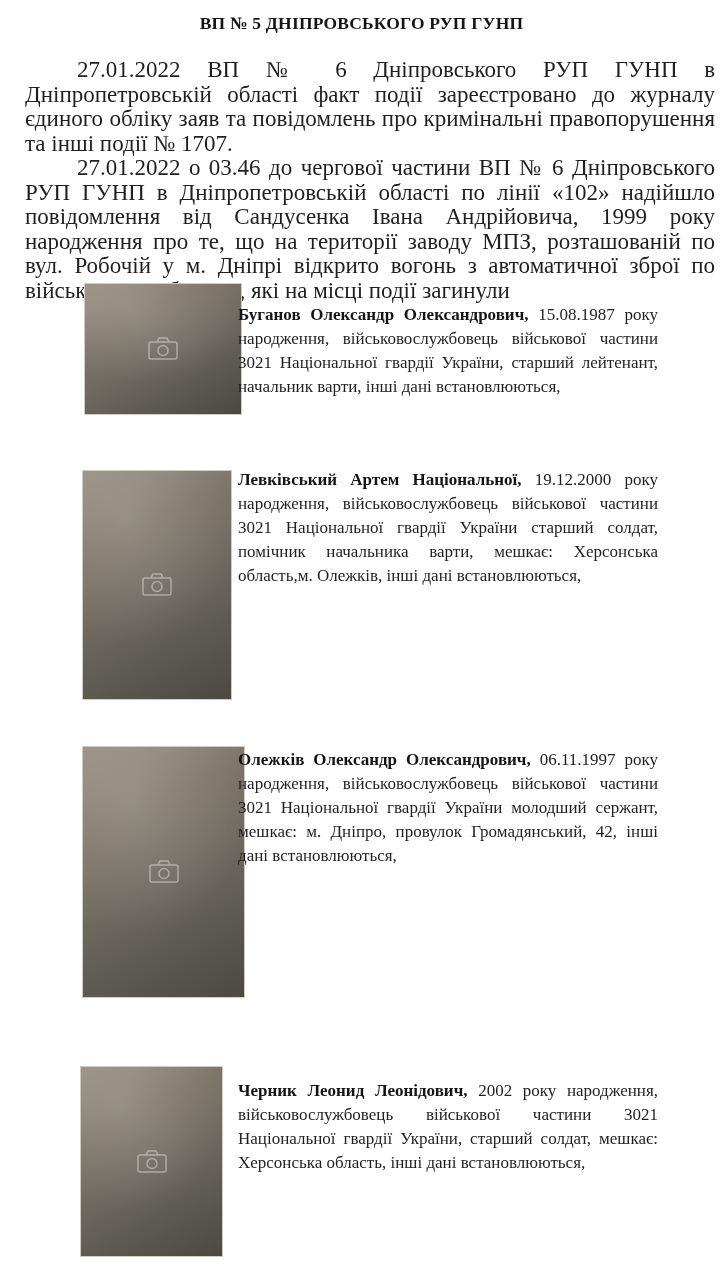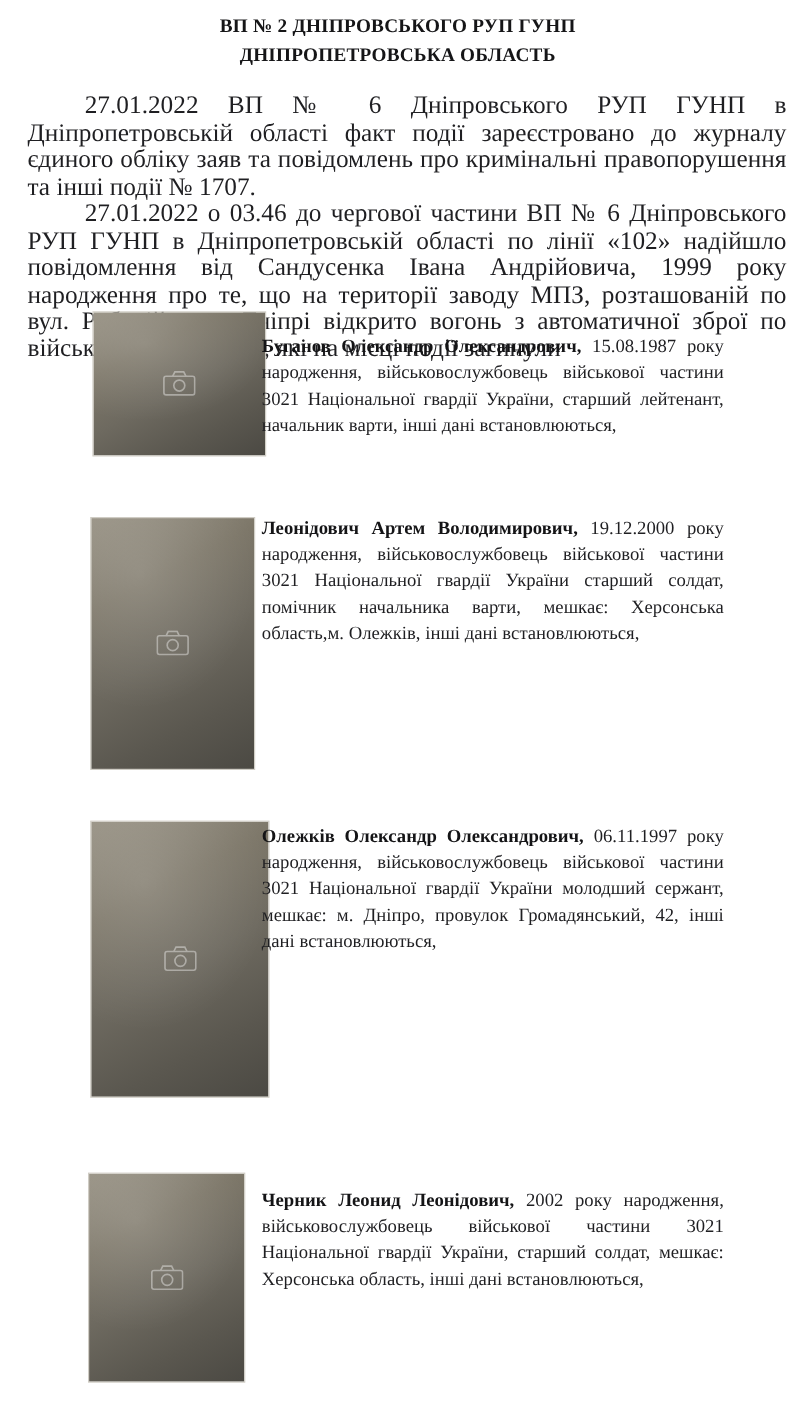--- a/index.html
+++ b/index.html
@@ -60,22 +60,21 @@
   .e4 .entry-text{top:13px;}
   .entry-name{font-weight:bold;color:#141416;}
 </style>
 </head>
 <body>
 
 <div class="page">
 
   <div class="head-block">
     <h1 class="title">
-      <span class="title-line">ВП № 2 ДНІПРОВСЬКОГО РУП ГУНП</span>
-      <span class="title-line">ДНІПРОПЕТРОВСЬКА ОБЛАСТЬ</span>
+      <span class="title-line">ВП № 5 ДНІПРОВСЬКОГО РУП ГУНП</span>
     </h1>
     <p class="para p1">27.01.2022 ВП № 6 Дніпровського РУП ГУНП в Дніпропетровській області факт події зареєстровано до журналу єдиного обліку заяв та повідомлень про кримінальні правопорушення та інші події № 1707.</p>
     <p class="para p2">27.01.2022 о 03.46 до чергової частини ВП № 6 Дніпровського РУП ГУНП в Дніпропетровській області по лінії «102» надійшло повідомлення від Сандусенка Івана Андрійовича, 1999 року народження про те, що на території заводу МПЗ, розташованій по вул. Робочій у м. Дніпрі відкрито вогонь з автоматичної зброї по військовослужбовцям, які на місці події загинули</p>
   </div>
 
   <div class="entry e1">
     <div class="photo">
       <svg width="30" height="24" viewBox="0 0 30 24" fill="none" stroke="#ffffff" stroke-width="1.5">
         <rect x="1" y="5" width="28" height="17" rx="2"></rect>
         <path d="M9 5 L11 1 H19 L21 5"></path>
@@ -86,21 +85,21 @@
   </div>
 
   <div class="entry e2">
     <div class="photo">
       <svg width="30" height="24" viewBox="0 0 30 24" fill="none" stroke="#ffffff" stroke-width="1.5">
         <rect x="1" y="5" width="28" height="17" rx="2"></rect>
         <path d="M9 5 L11 1 H19 L21 5"></path>
         <circle cx="15" cy="13.5" r="5"></circle>
       </svg>
     </div>
-    <div class="entry-text"><span class="entry-name">Леонідович Артем Володимирович,</span> <span>19.12.2000 року народження, військовослужбовець військової частини 3021 Національної гвардії України старший солдат, помічник начальника варти, мешкає: Херсонська область,м. Олежків, інші дані встановлюються,</span></div>
+    <div class="entry-text"><span class="entry-name">Левківський Артем Національної,</span> <span>19.12.2000 року народження, військовослужбовець військової частини 3021 Національної гвардії України старший солдат, помічник начальника варти, мешкає: Херсонська область,м. Олежків, інші дані встановлюються,</span></div>
   </div>
 
   <div class="entry e3">
     <div class="photo">
       <svg width="30" height="24" viewBox="0 0 30 24" fill="none" stroke="#ffffff" stroke-width="1.5">
         <rect x="1" y="5" width="28" height="17" rx="2"></rect>
         <path d="M9 5 L11 1 H19 L21 5"></path>
         <circle cx="15" cy="13.5" r="5"></circle>
       </svg>
     </div>

